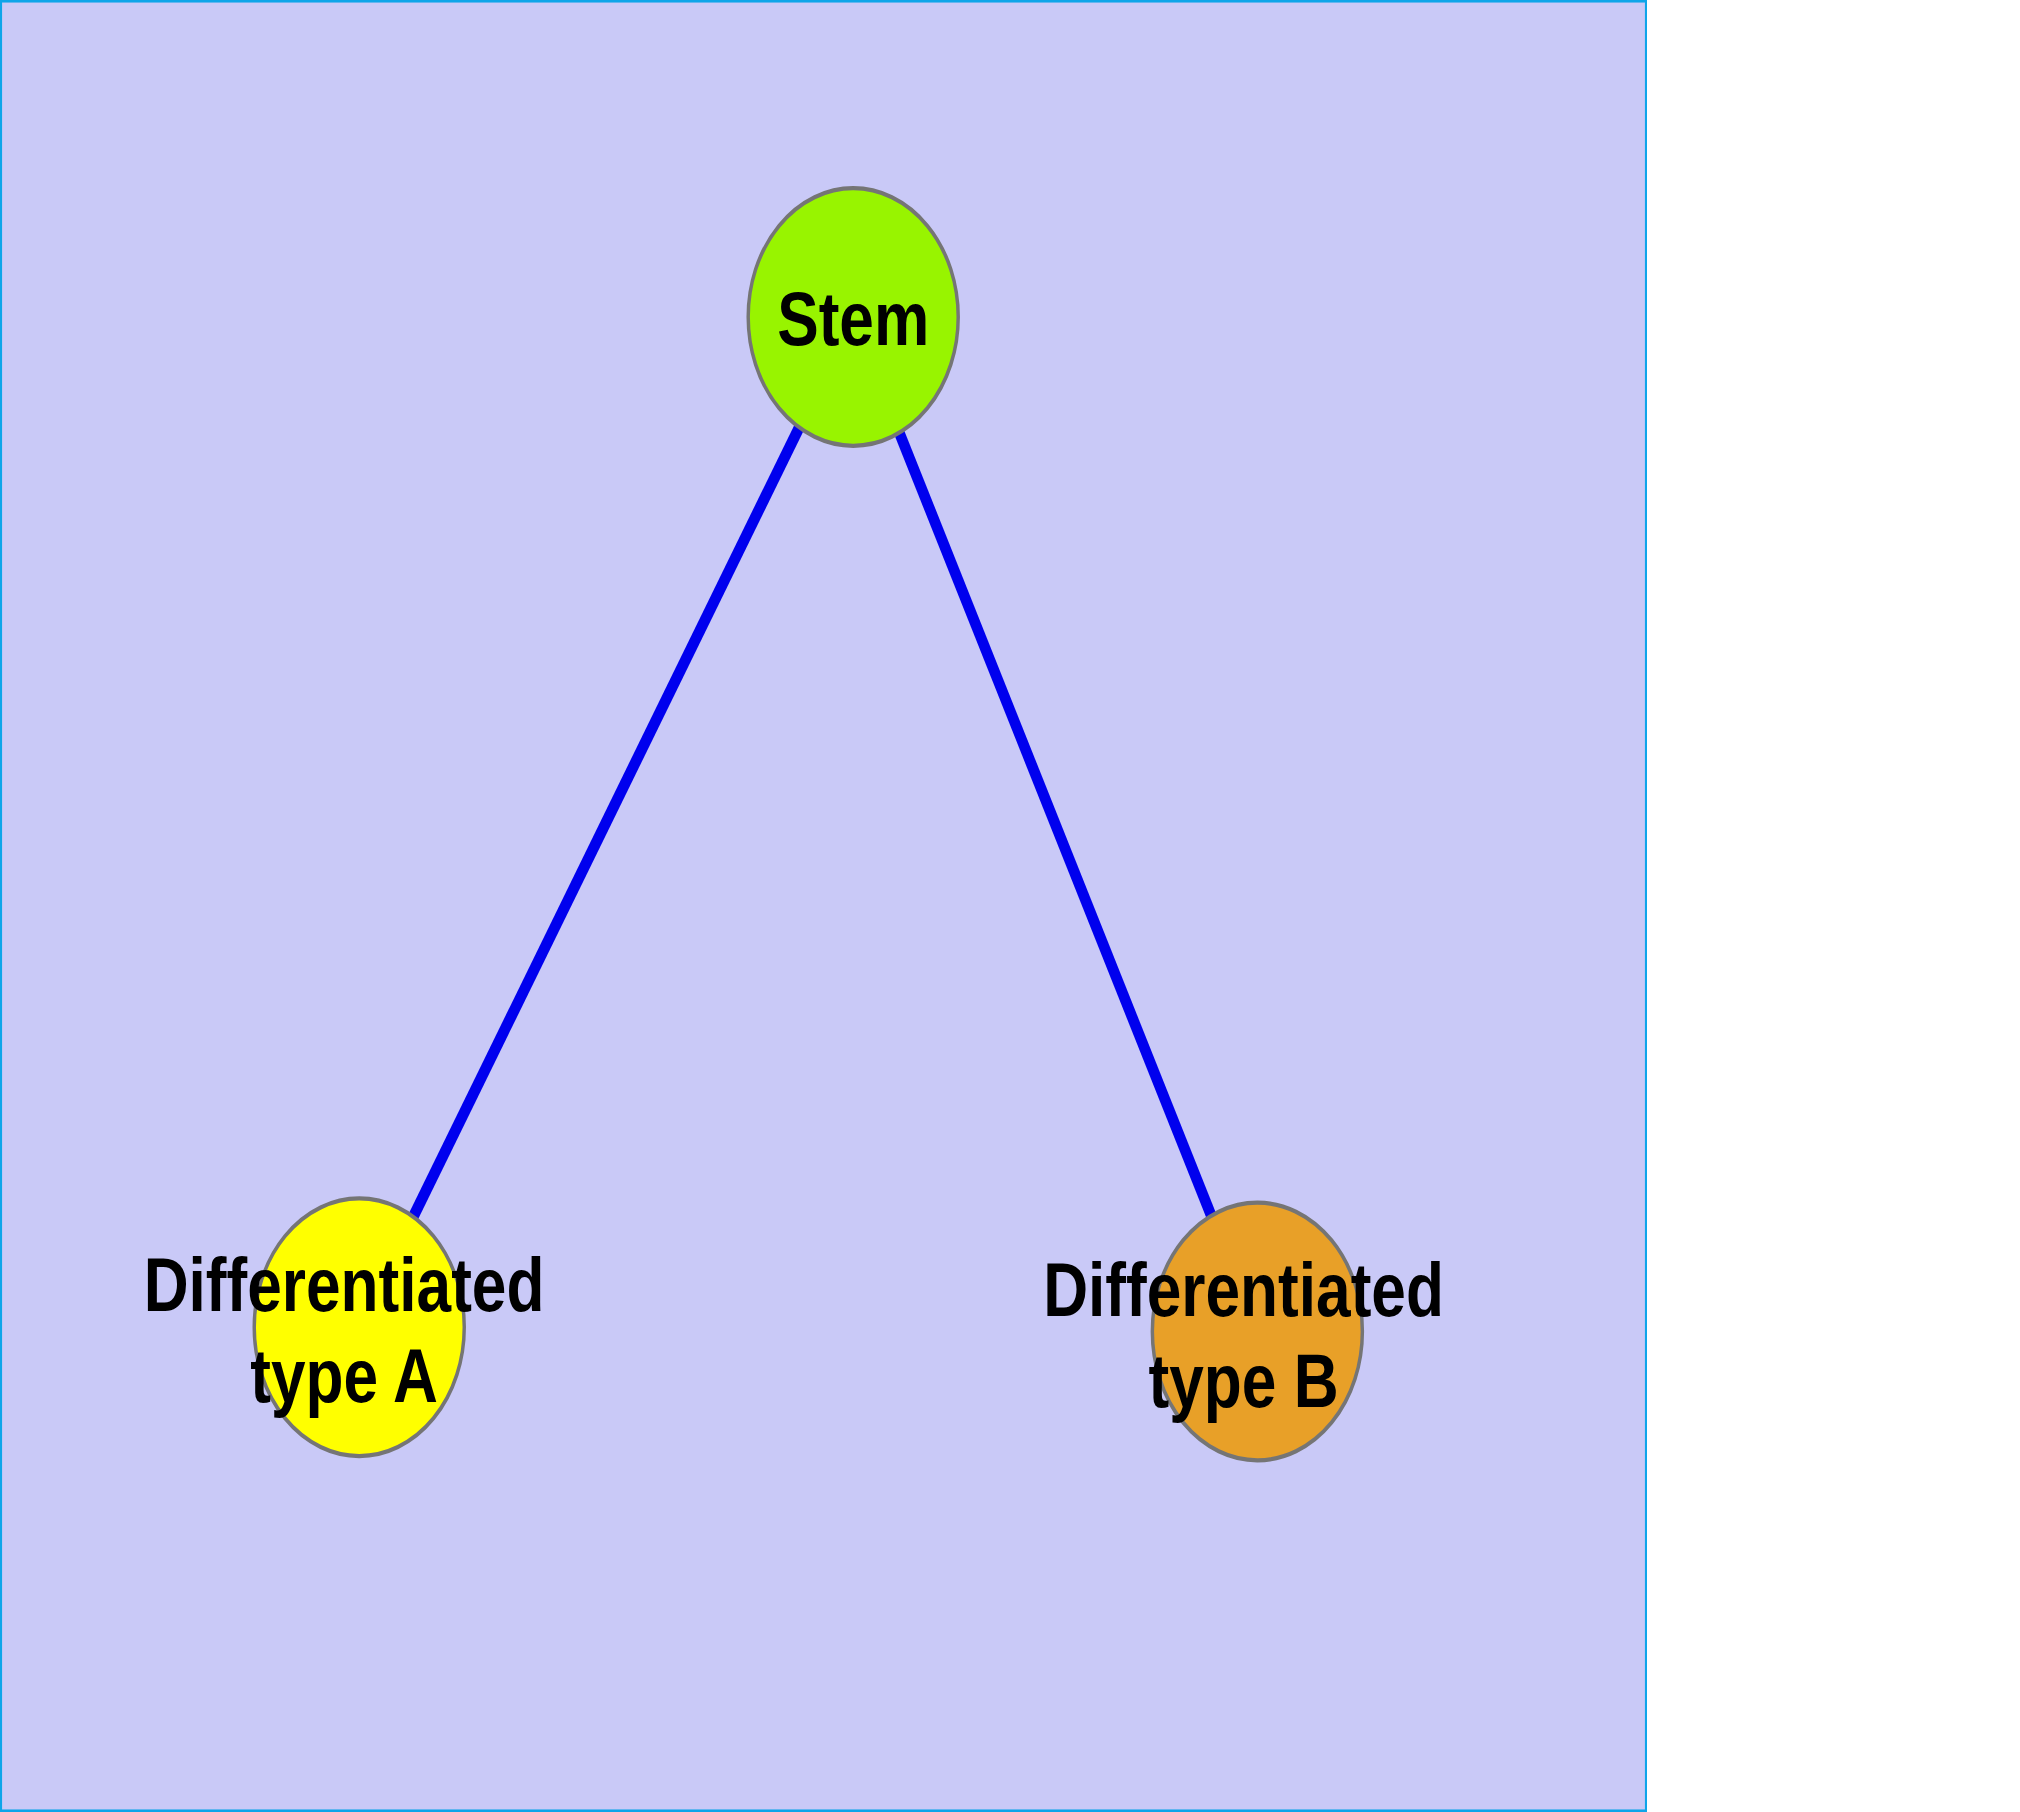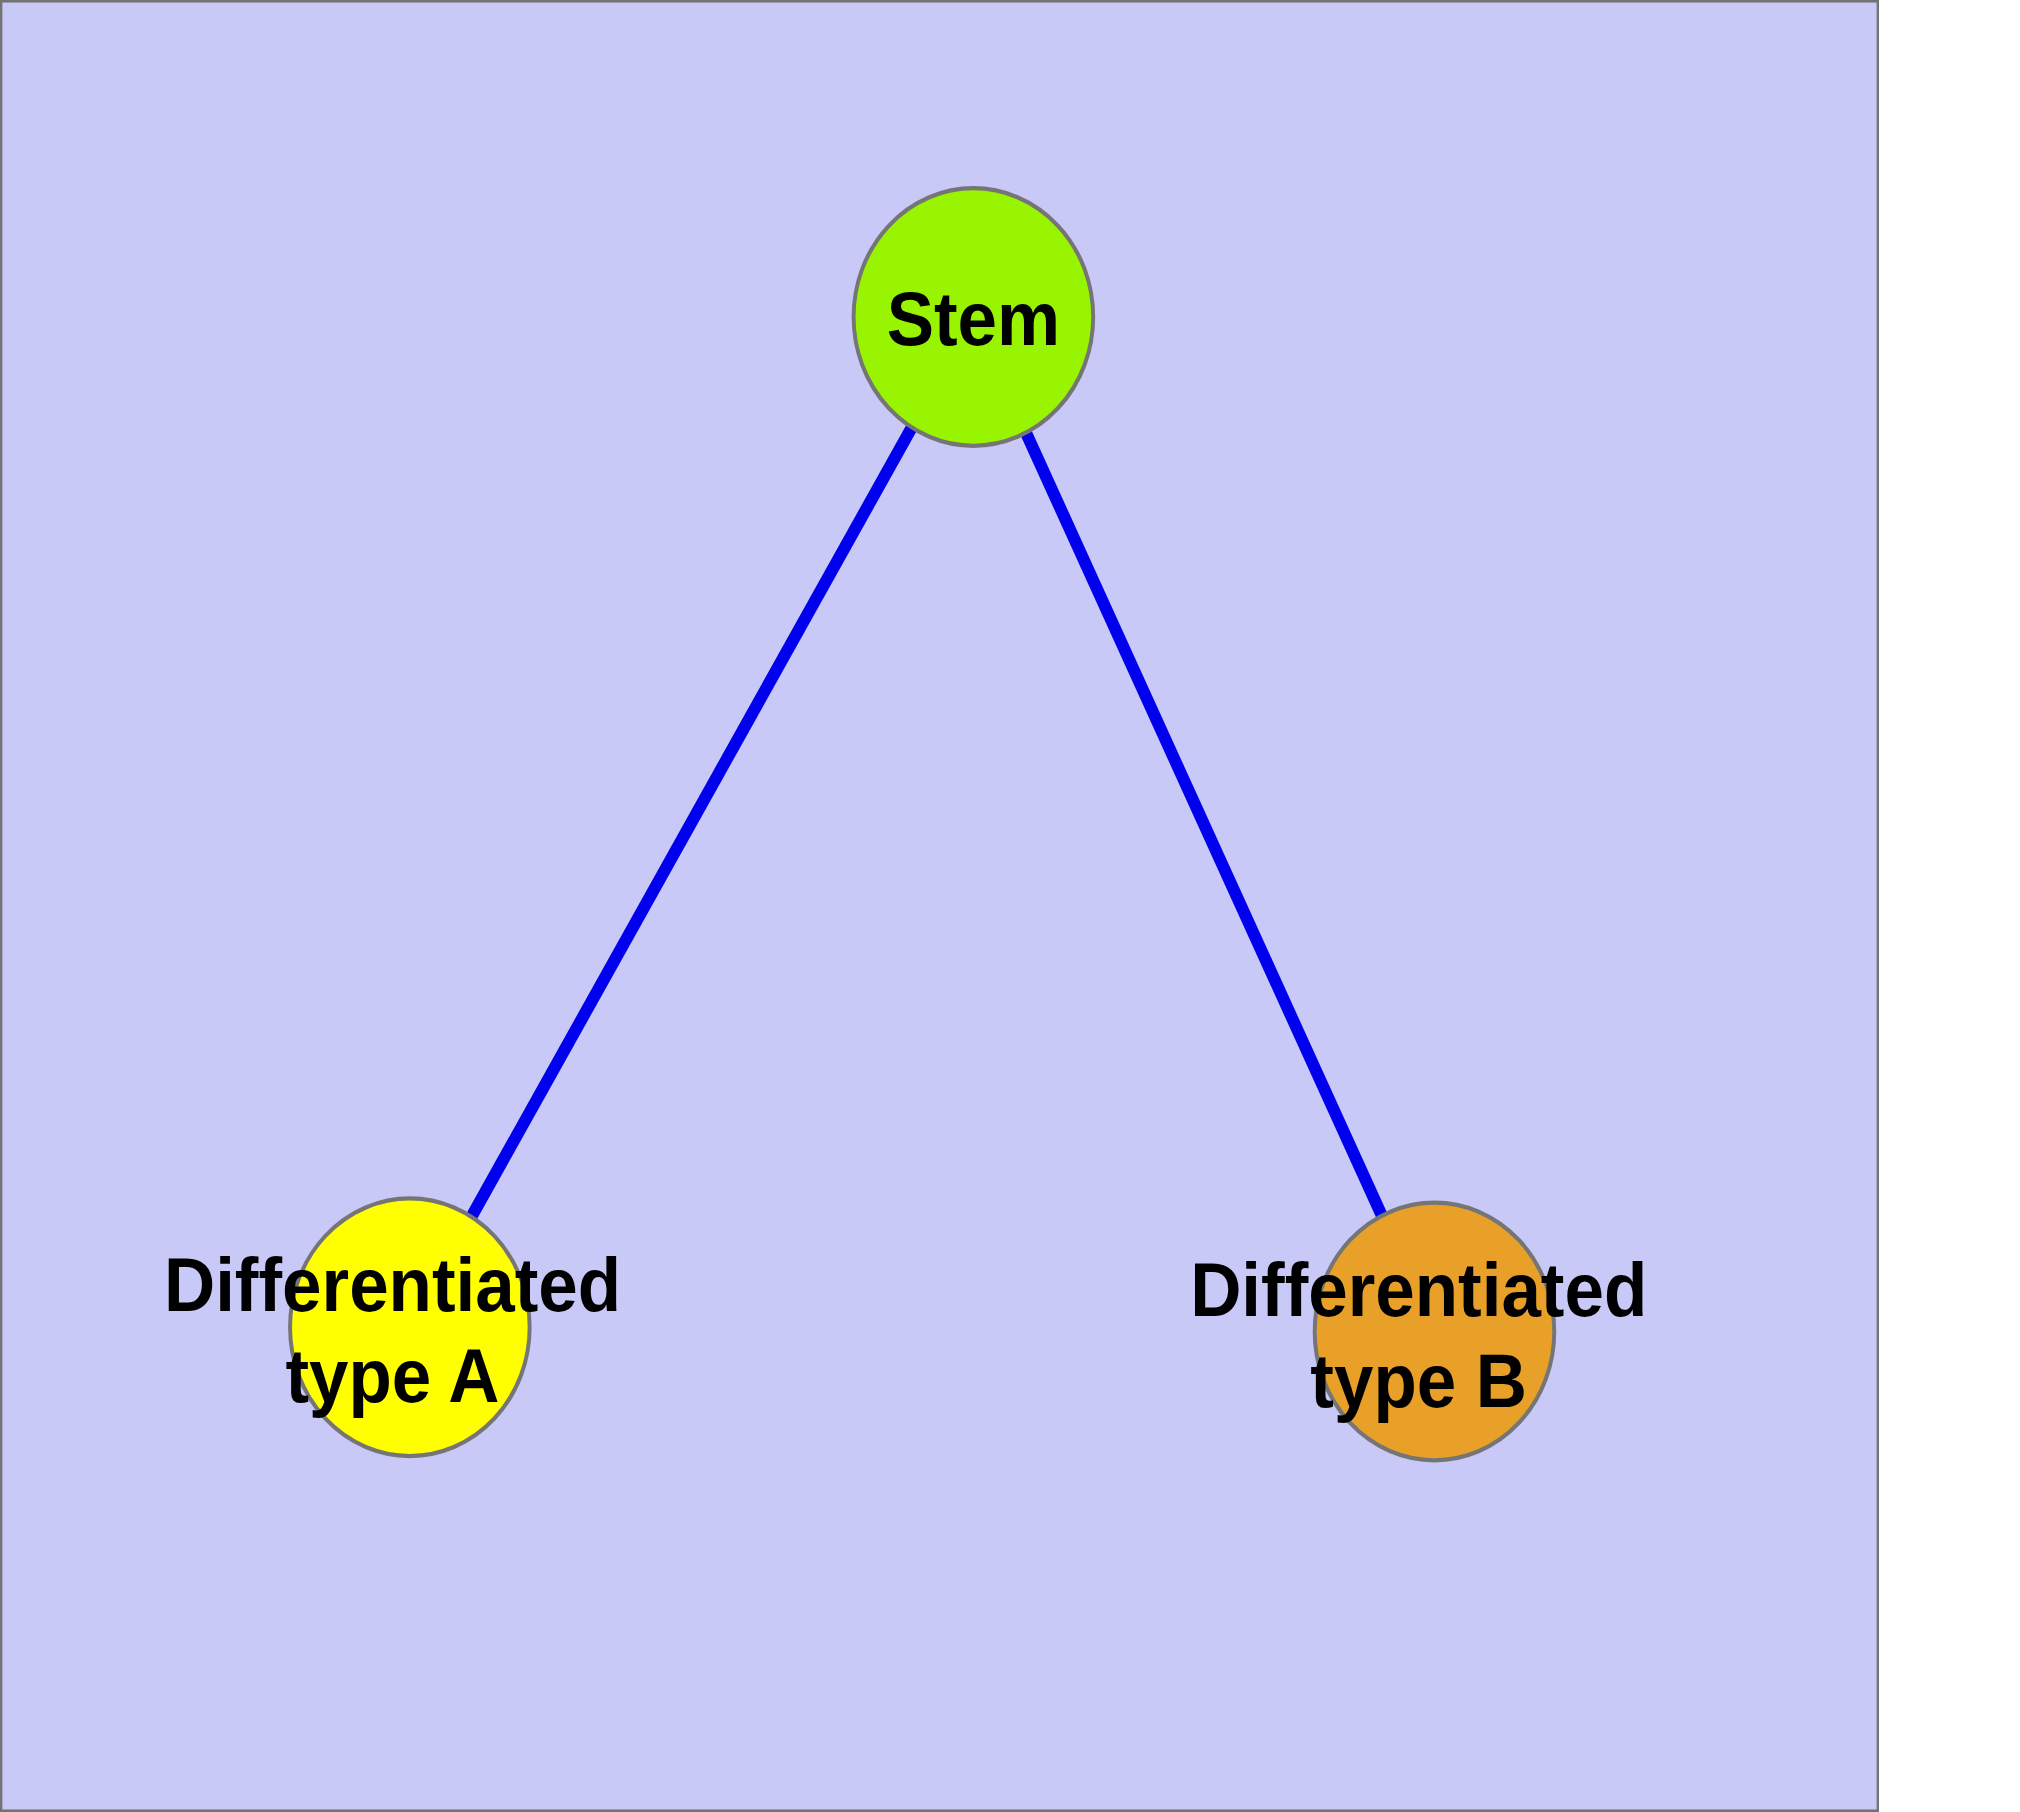--- a/index.html
+++ b/index.html
@@ -2,23 +2,23 @@
 <html style="font-size:13.6px"><head>
 <meta charset="utf-8">
 <style>
   html, body {
     margin: 0;
     padding: 0;
     background: #ffffff;
   }
   .stage {
     position: relative;
-    width: 1879px;
+    width: 1647px;
     height: 1812px;
-    background: #737373;
+    background: #0ea5e9;
     overflow: hidden;
   }
   .stage svg {
     display: block;
     width: 100%;
     height: 100%;
   }
   .edge {
     stroke-width: 15;
     stroke-linecap: butt;

